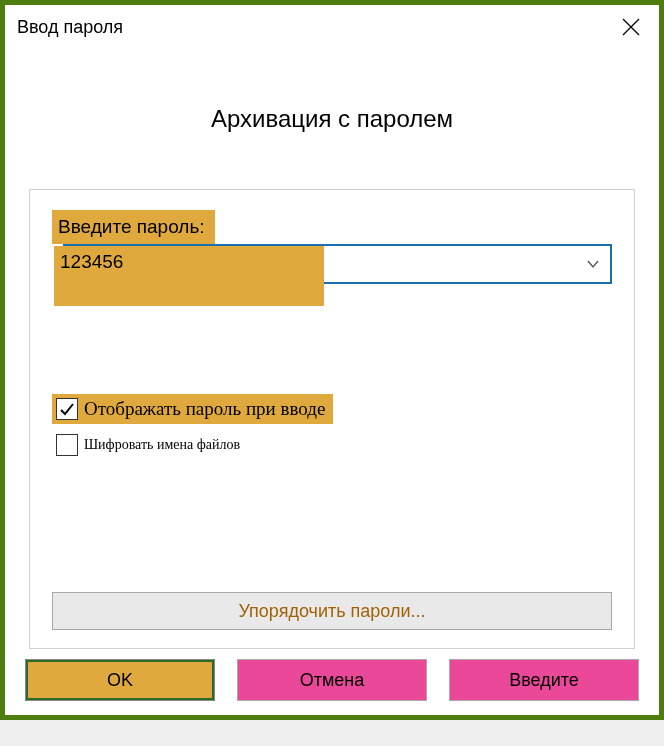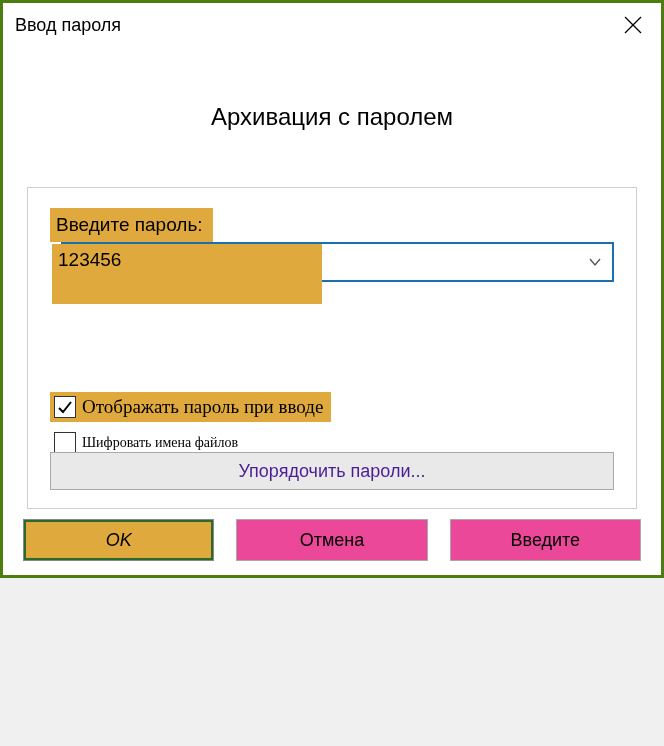--- a/index.html
+++ b/index.html
@@ -6,23 +6,23 @@
   body {
     font-family: "Segoe UI", Tahoma, sans-serif;
     background: #f0f0f0;
     width: 664px;
     height: 746px;
     overflow: hidden;
     position: relative;
   }
   .dialog {
     width: 664px;
-    height: 578px;
+    height: 720px;
     background: #ffffff;
-    border: 3px solid #4d7c0f;
+    border: 5px solid #4d7c0f;
     position: relative;
   }
   
   .titlebar {
     height: 44px;
     display: flex;
     align-items: center;
     justify-content: space-between;
     padding-left: 12px;
     background: #ffffff;
@@ -148,21 +148,21 @@
   .organize-btn {
     position: absolute;
     left: 22px;
     right: 22px;
     bottom: 18px;
     height: 38px;
     border: 1px solid #a9a9a9;
     background: #e9e9e9;
     font-size: 18px;
     cursor: pointer;
-    color: #4c1d95;
+    color: #a16207;
     display: flex;
     align-items: center;
     justify-content: center;
   }
 
   
   .btn-row {
     position: absolute;
     left: 20px;
     right: 20px;
@@ -180,21 +180,20 @@
     display: flex;
     align-items: center;
     justify-content: center;
     color: #000;
   }
   .btn.ok {
     background: #e0a93e;
     outline: 2px solid #2a6a2a;
     outline-offset: -3px;
     border-color: #888;
-    font-style: italic;
   }
 </style>
 </head>
 <body>
 
 <div class="dialog">
 
   <div class="titlebar">
     <span class="title-text">Ввод пароля</span>
     <div class="close-btn">

